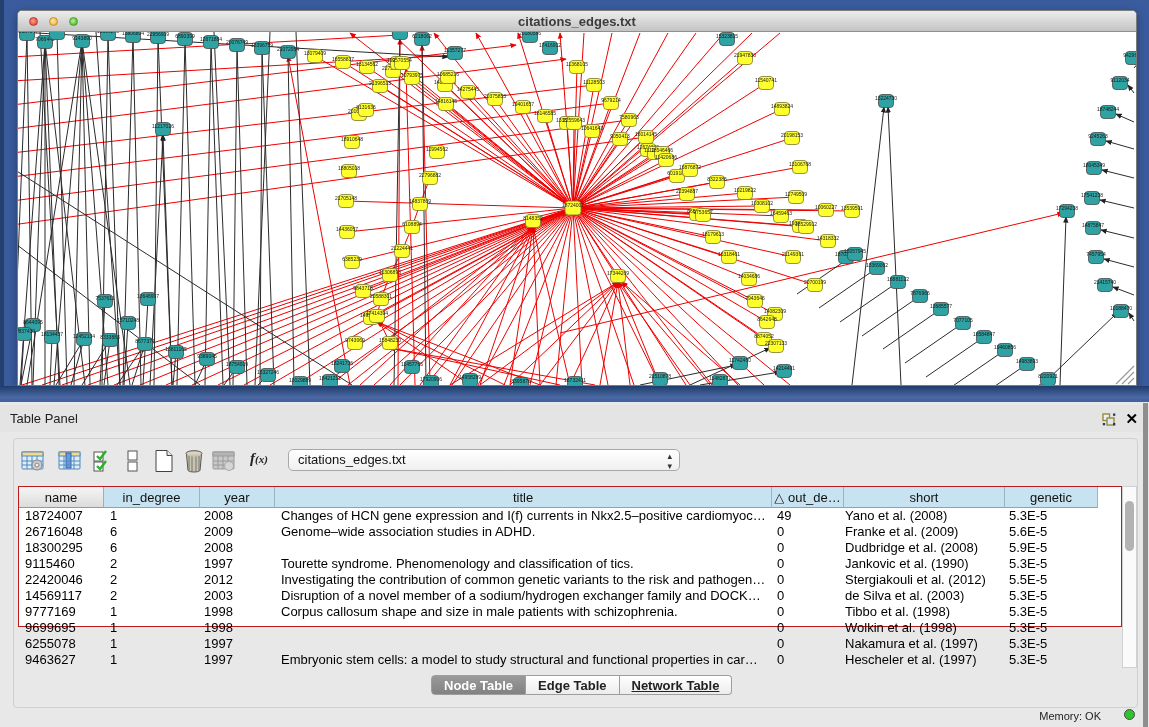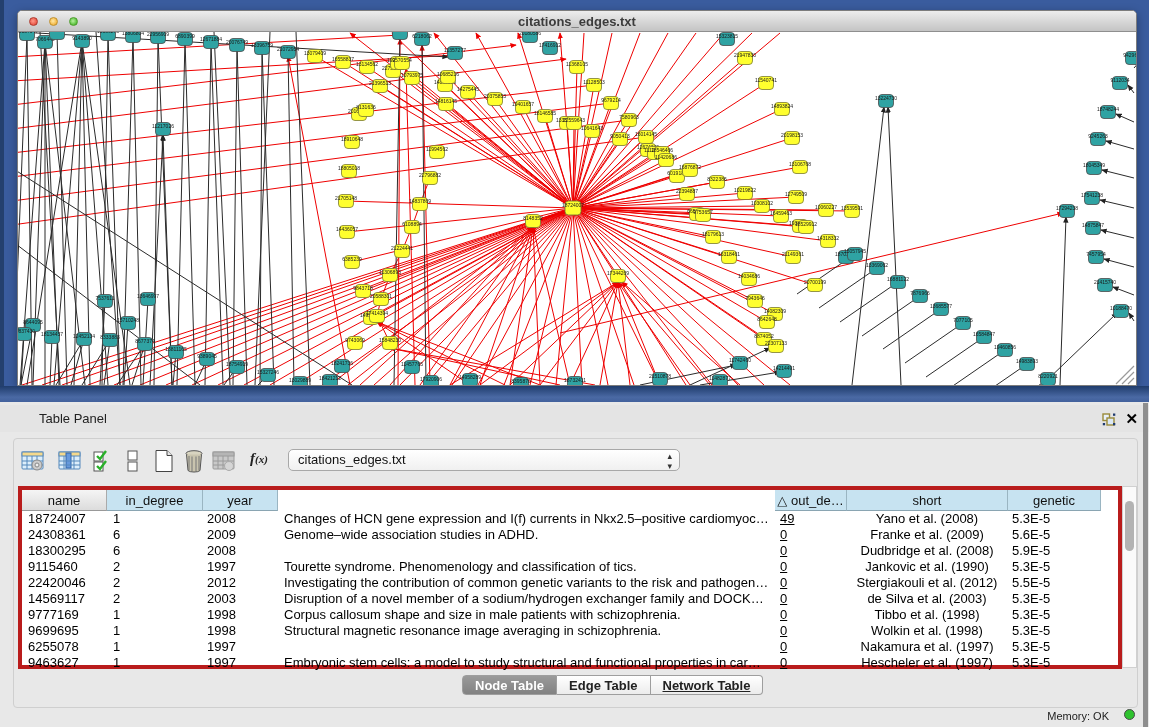--- a/index.html
+++ b/index.html
@@ -7,44 +7,44 @@
 .win { position:absolute; left:17px; top:10px; width:1120px; height:376px; border:1px solid #7c7c7c; border-radius:5px 5px 0 0; box-shadow:0 3px 10px rgba(0,0,0,0.35); overflow:hidden; background:#fff; }
 .tbar { position:absolute; left:0; top:0; width:100%; height:21px; background:linear-gradient(#ededed,#d6d6d6 55%,#c4c4c4); border-bottom:1px solid #8f8f8f; }
 .tbar .title { position:absolute; left:0; right:0; top:3px; text-align:center; font-size:13px; font-weight:bold; color:#3c3c3c; }
 .tl { position:absolute; top:6px; width:9px; height:9px; border-radius:50%; }
 .tl.r { left:11px; background:radial-gradient(circle at 3px 3px,#ff9a8a,#ec5f50 60%,#c33a2c); border:0.5px solid #b13b30; }
 .tl.y { left:31px; background:radial-gradient(circle at 3px 3px,#ffe9a8,#f5bd4f 60%,#d59a28); border:0.5px solid #c0912e; }
 .tl.g { left:51px; background:radial-gradient(circle at 3px 3px,#b8f0a0,#62c646 60%,#3d9e28); border:0.5px solid #4e9e2e; }
 .canvas { position:absolute; left:0; top:21px; width:1118px; height:354px; background:#fff; }
 .panel { position:absolute; left:0; top:402px; width:1149px; height:325px; background:#e8e8e8; }
 .phead { position:absolute; left:0; top:3px; width:1149px; height:27px; background:#e4e4e4; }
-.phead .lbl { position:absolute; left:10px; top:6px; font-size:13px; color:#222;margin-left:29px; }
+.phead .lbl { position:absolute; left:10px; top:6px; font-size:13px; color:#222; }
 .pclose { position:absolute; right:11px; top:5px; font-size:15px; font-weight:900; color:#000; }
 .pfloat { position:absolute; right:33px; top:7px; width:14px; height:14px; }
 .inner { position:absolute; left:13px; top:36px; width:1125px; height:270px; border:1px solid #cfcfcf; border-radius:4px; background:#e8e8e8; }
 .toolbar { position:absolute; left:0; top:8px; width:100%; height:32px; }
 .icon { position:absolute; top:2px; }
 .combo { position:absolute; left:274px; top:2px; width:392px; height:22px; background:linear-gradient(#ffffff,#f0f0f0); border:1px solid #a8a8a8; border-radius:5px; font-size:13px; color:#111; line-height:20px; padding-left:9px; }
 .combo .ud { position:absolute; right:7px; top:1px; font-size:9px; color:#333; line-height:10px; text-align:center; }
-.tbl { position:absolute; left:4px; top:47px; width:1104px; height:183px; background:#fff; border:4px solid #b91c1c; }
+.tbl { position:absolute; left:4px; top:47px; width:1104px; height:141px; background:#fff; border:1px solid #b91c1c; }
 .thead { position:absolute; left:0; top:0; width:100%; height:21px; font-size:13px; color:#111; }
 .thead div { position:absolute; top:0; height:21px; line-height:21px; text-align:center; background:#c7e3f1; border-right:1px solid #9ab5c2; border-bottom:1px solid #8aa5b2; }
 .thead .h1 { left:0; width:85px; background:linear-gradient(#f5f5f5,#dcdcdc); border-right:1px solid #aaa; border-bottom:1px solid #999; }
 .tr { position:absolute; left:0; width:100%; height:16px; font-size:13px; line-height:16px; color:#000; white-space:nowrap; }
 .tr div { position:absolute; top:0; height:16px; overflow:hidden; }
 .c1 { left:6px; width:80px; } .c2 { left:91px; width:90px; } .c3 { left:185px; width:70px; }
-.c4 { left:262px; width:490px; } .c5 { left:758px; width:66px;text-decoration:underline; }
-.c6 { left:826px; width:158px; text-align:center; } .c7 { left:990px; width:85px; }
+.c4 { left:262px; width:490px; } .c5 { left:758px; width:66px; }
+.c6 { left:826px; width:158px; } .c7 { left:990px; width:85px; }
 .vsb { position:absolute; left:1108px; top:47px; width:15px; height:182px; background:#fafafa; border:1px solid #d0d0d0; }
 .vsb .th { position:absolute; left:2px; top:14px; width:9px; height:50px; border-radius:5px; background:#b3b3b3; }
-.tabs { position:absolute; left:417px; top:236px; height:20px; font-size:13px; font-weight:bold;margin-left:31px; }
+.tabs { position:absolute; left:417px; top:236px; height:20px; font-size:13px; font-weight:bold; }
 .tab { float:left; height:20px; line-height:19px; padding:0 12px; background:linear-gradient(#ffffff,#ececec); border:1px solid #9e9e9e; border-left:none; color:#222; }
 .tab.first { border-left:1px solid #9e9e9e; border-radius:4px 0 0 4px; background:linear-gradient(#9a9a9a,#828282); color:#fff; }
 .tab.last { border-radius:0 4px 4px 0;text-decoration:underline; }
-.status { position:absolute; right:40px; top:308px; font-size:11px; color:#222; }
+.status { position:absolute; right:48px; top:308px; font-size:11px; color:#222; }
 .dot { position:absolute; right:14px; top:307px; width:11px; height:11px; border-radius:50%; background:#2fc32f; border:1px solid #4a4a4a; }
 .redge { position:absolute; right:1px; top:1px; width:5px; height:324px; background:#8e8e8e; }
 </style></head><body>
 <div class="desktop">
   <div class="win">
     <div class="tbar">
         <span class="tl r"></span>
         <span class="tl y"></span>
         <span class="tl g"></span>
         <div class="title">citations_edges.txt</div>
@@ -654,36 +654,37 @@
           <circle cx="17" cy="17" r="4.5" fill="#d5d5d5" stroke="#aaa"></circle>
         </svg>
       <div class="icon" style="left:236px; top:3px; font-size:15px; font-style:italic; font-weight:bold; color:#222; font-family:'Liberation Serif',serif;">f<span style="font-size:11px;">(x)</span></div>
       <div class="combo">citations_edges.txt<div class="ud">▴<br>▾</div></div>
     </div>
     <div class="tbl">
       <div class="thead">
         <div class="h1">name</div>
         <div style="left:85px;width:96px;">in_degree</div>
         <div style="left:181px;width:75px;">year</div>
+        <div style="left:256px;width:497px;">title</div>
         <div style="left:753px;width:72px;">△ out_de…</div>
         <div style="left:825px;width:161px;">short</div>
         <div style="left:986px;width:93px;">genetic</div>
       </div>
       <div style="position:absolute; left:0; top:21px; width:100%;">
         <div class="tr">
             <div class="c1">18724007</div>
             <div class="c2">1</div>
             <div class="c3">2008</div>
             <div class="c4">Changes of HCN gene expression and I(f) currents in Nkx2.5–positive cardiomyoc…</div>
             <div class="c5">49</div>
             <div class="c6">Yano et al. (2008)</div>
             <div class="c7">5.3E-5</div>
           </div>
           <div class="tr">
-            <div class="c1">24308361</div>
+            <div class="c1">26716048</div>
             <div class="c2">6</div>
             <div class="c3">2009</div>
             <div class="c4">Genome–wide association studies in ADHD.</div>
             <div class="c5">0</div>
             <div class="c6">Franke et al. (2009)</div>
             <div class="c7">5.6E-5</div>
           </div>
           <div class="tr">
             <div class="c1">18300295</div>
             <div class="c2">6</div>
@@ -725,21 +726,20 @@
             <div class="c3">1998</div>
             <div class="c4">Corpus callosum shape and size in male patients with schizophrenia.</div>
             <div class="c5">0</div>
             <div class="c6">Tibbo et al. (1998)</div>
             <div class="c7">5.3E-5</div>
           </div>
           <div class="tr">
             <div class="c1">9699695</div>
             <div class="c2">1</div>
             <div class="c3">1998</div>
-            <div class="c4">Structural magnetic resonance image averaging in schizophrenia.</div>
             <div class="c5">0</div>
             <div class="c6">Wolkin et al. (1998)</div>
             <div class="c7">5.3E-5</div>
           </div>
           <div class="tr">
             <div class="c1">6255078</div>
             <div class="c2">1</div>
             <div class="c3">1997</div>
             <div class="c5">0</div>
             <div class="c6">Nakamura et al. (1997)</div>

